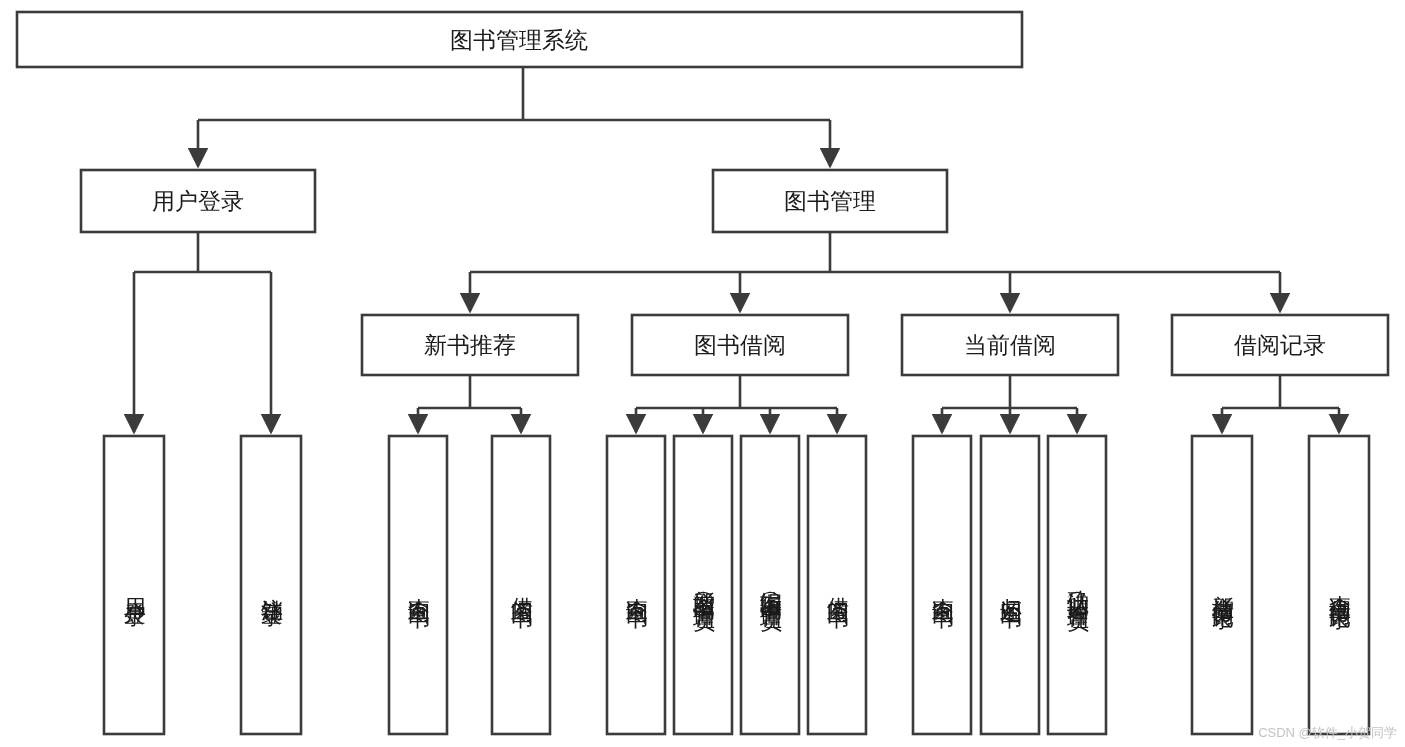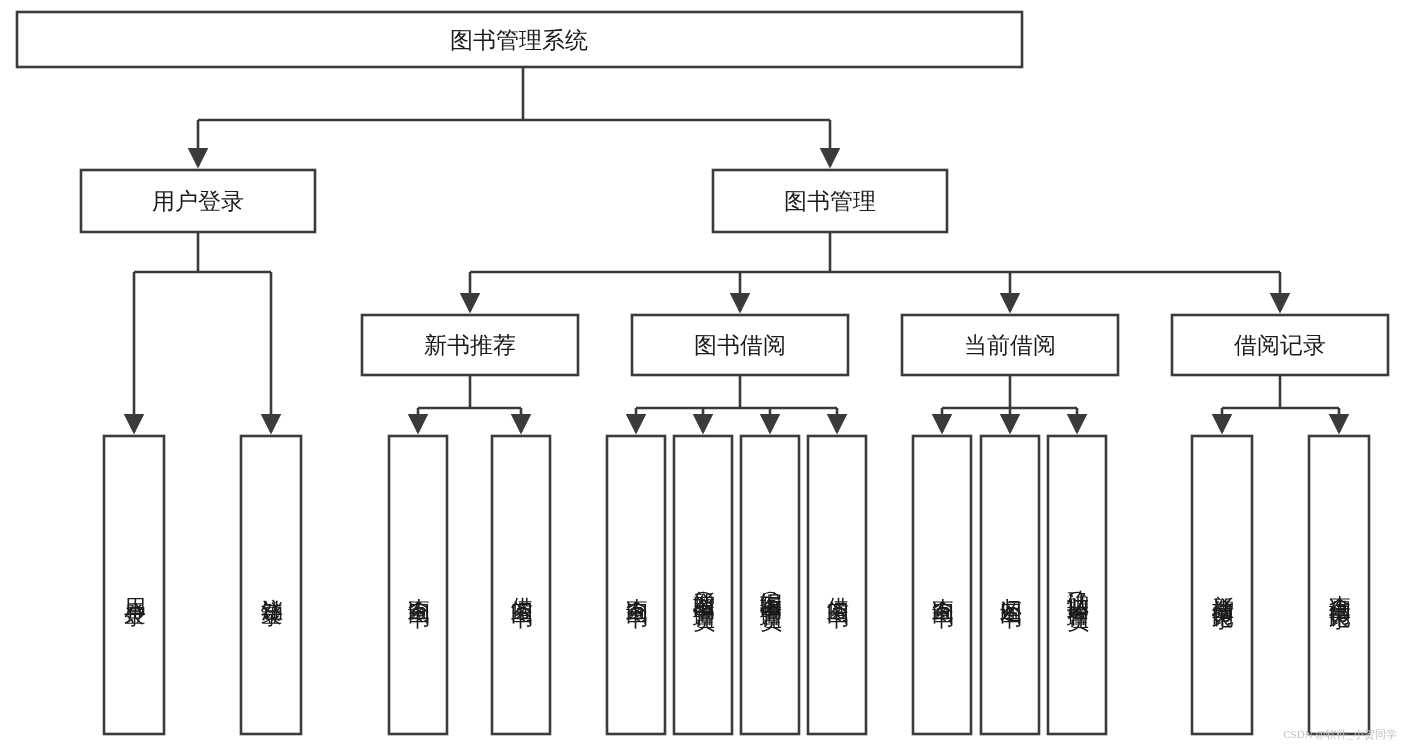--- a/index.html
+++ b/index.html
@@ -23,22 +23,22 @@
   }
   .node-label.vertical{
     font-size:22px;
     writing-mode:vertical-rl;
     text-orientation:upright;
     letter-spacing:3px;
   }
   .watermark{
     position:absolute;
     right:8px;bottom:5px;
-    font-family:Liberation Serif, serif;
-    font-size:11px;
+    font-family:Liberation Sans, sans-serif;
+    font-size:13px;
     color:#c3c3c3;
     white-space:nowrap;
     user-select:none;
   }
 </style>
 </head>
 <body>
 
 <div id="diagram-root">
 

